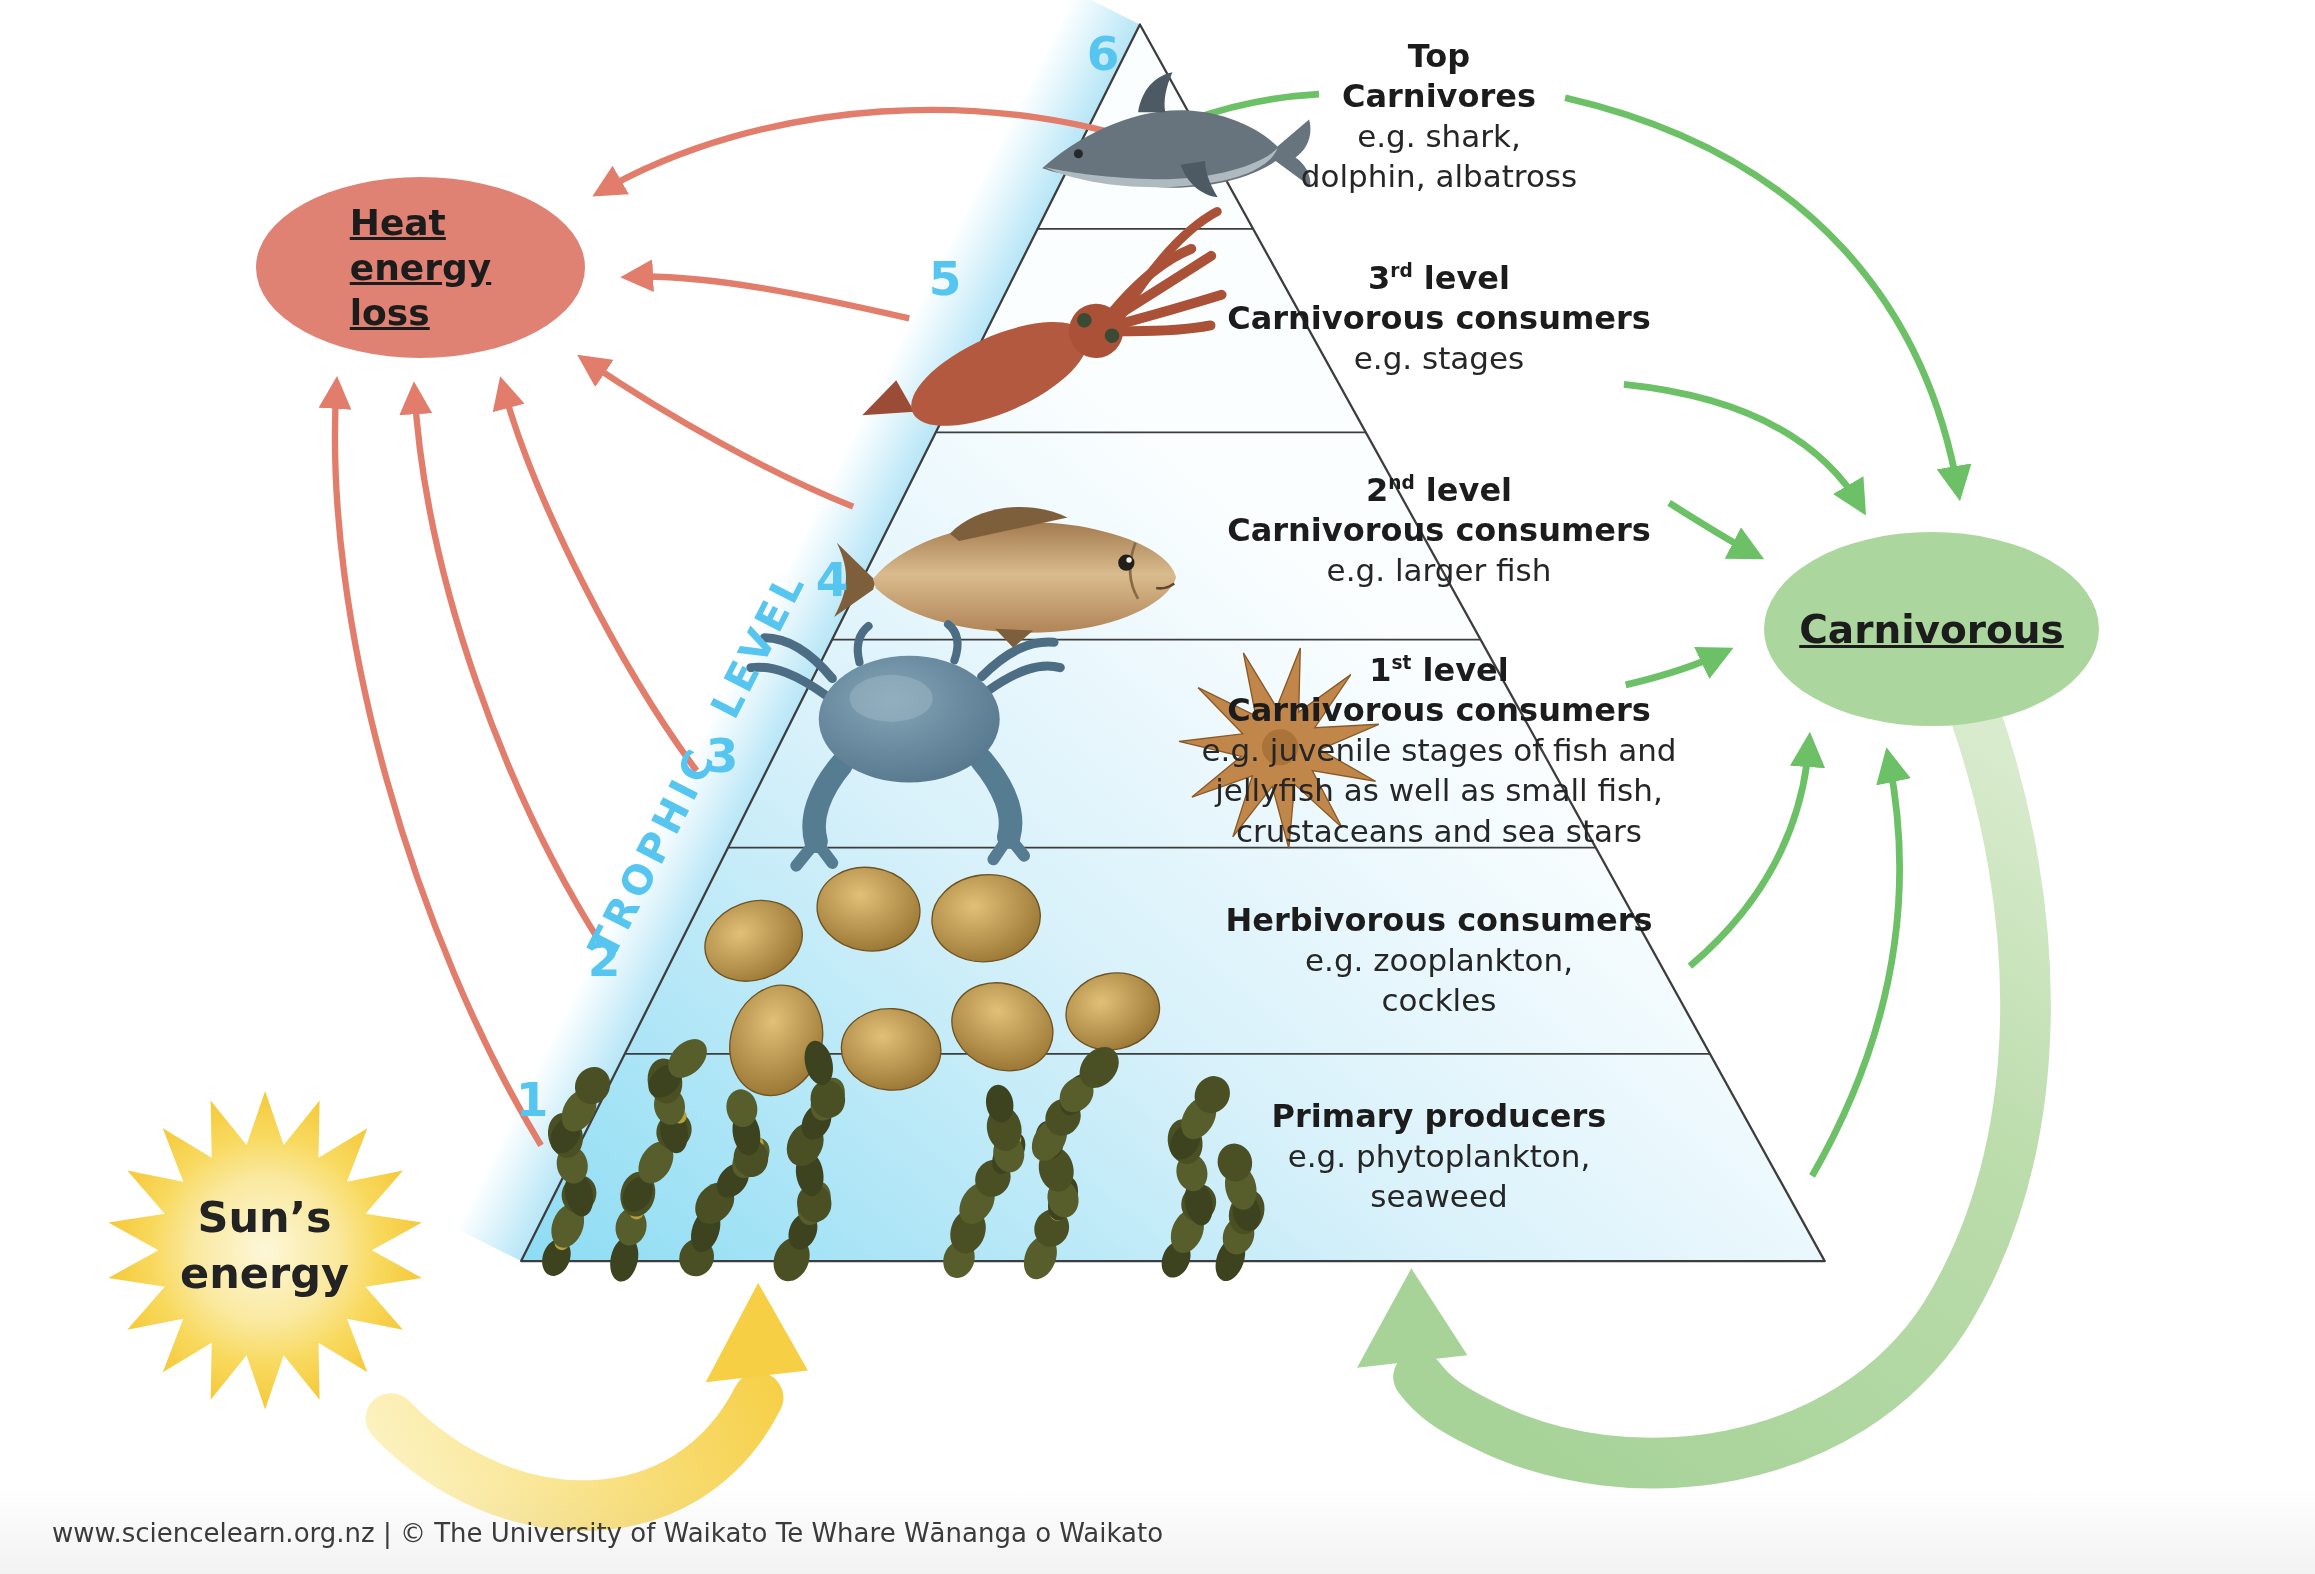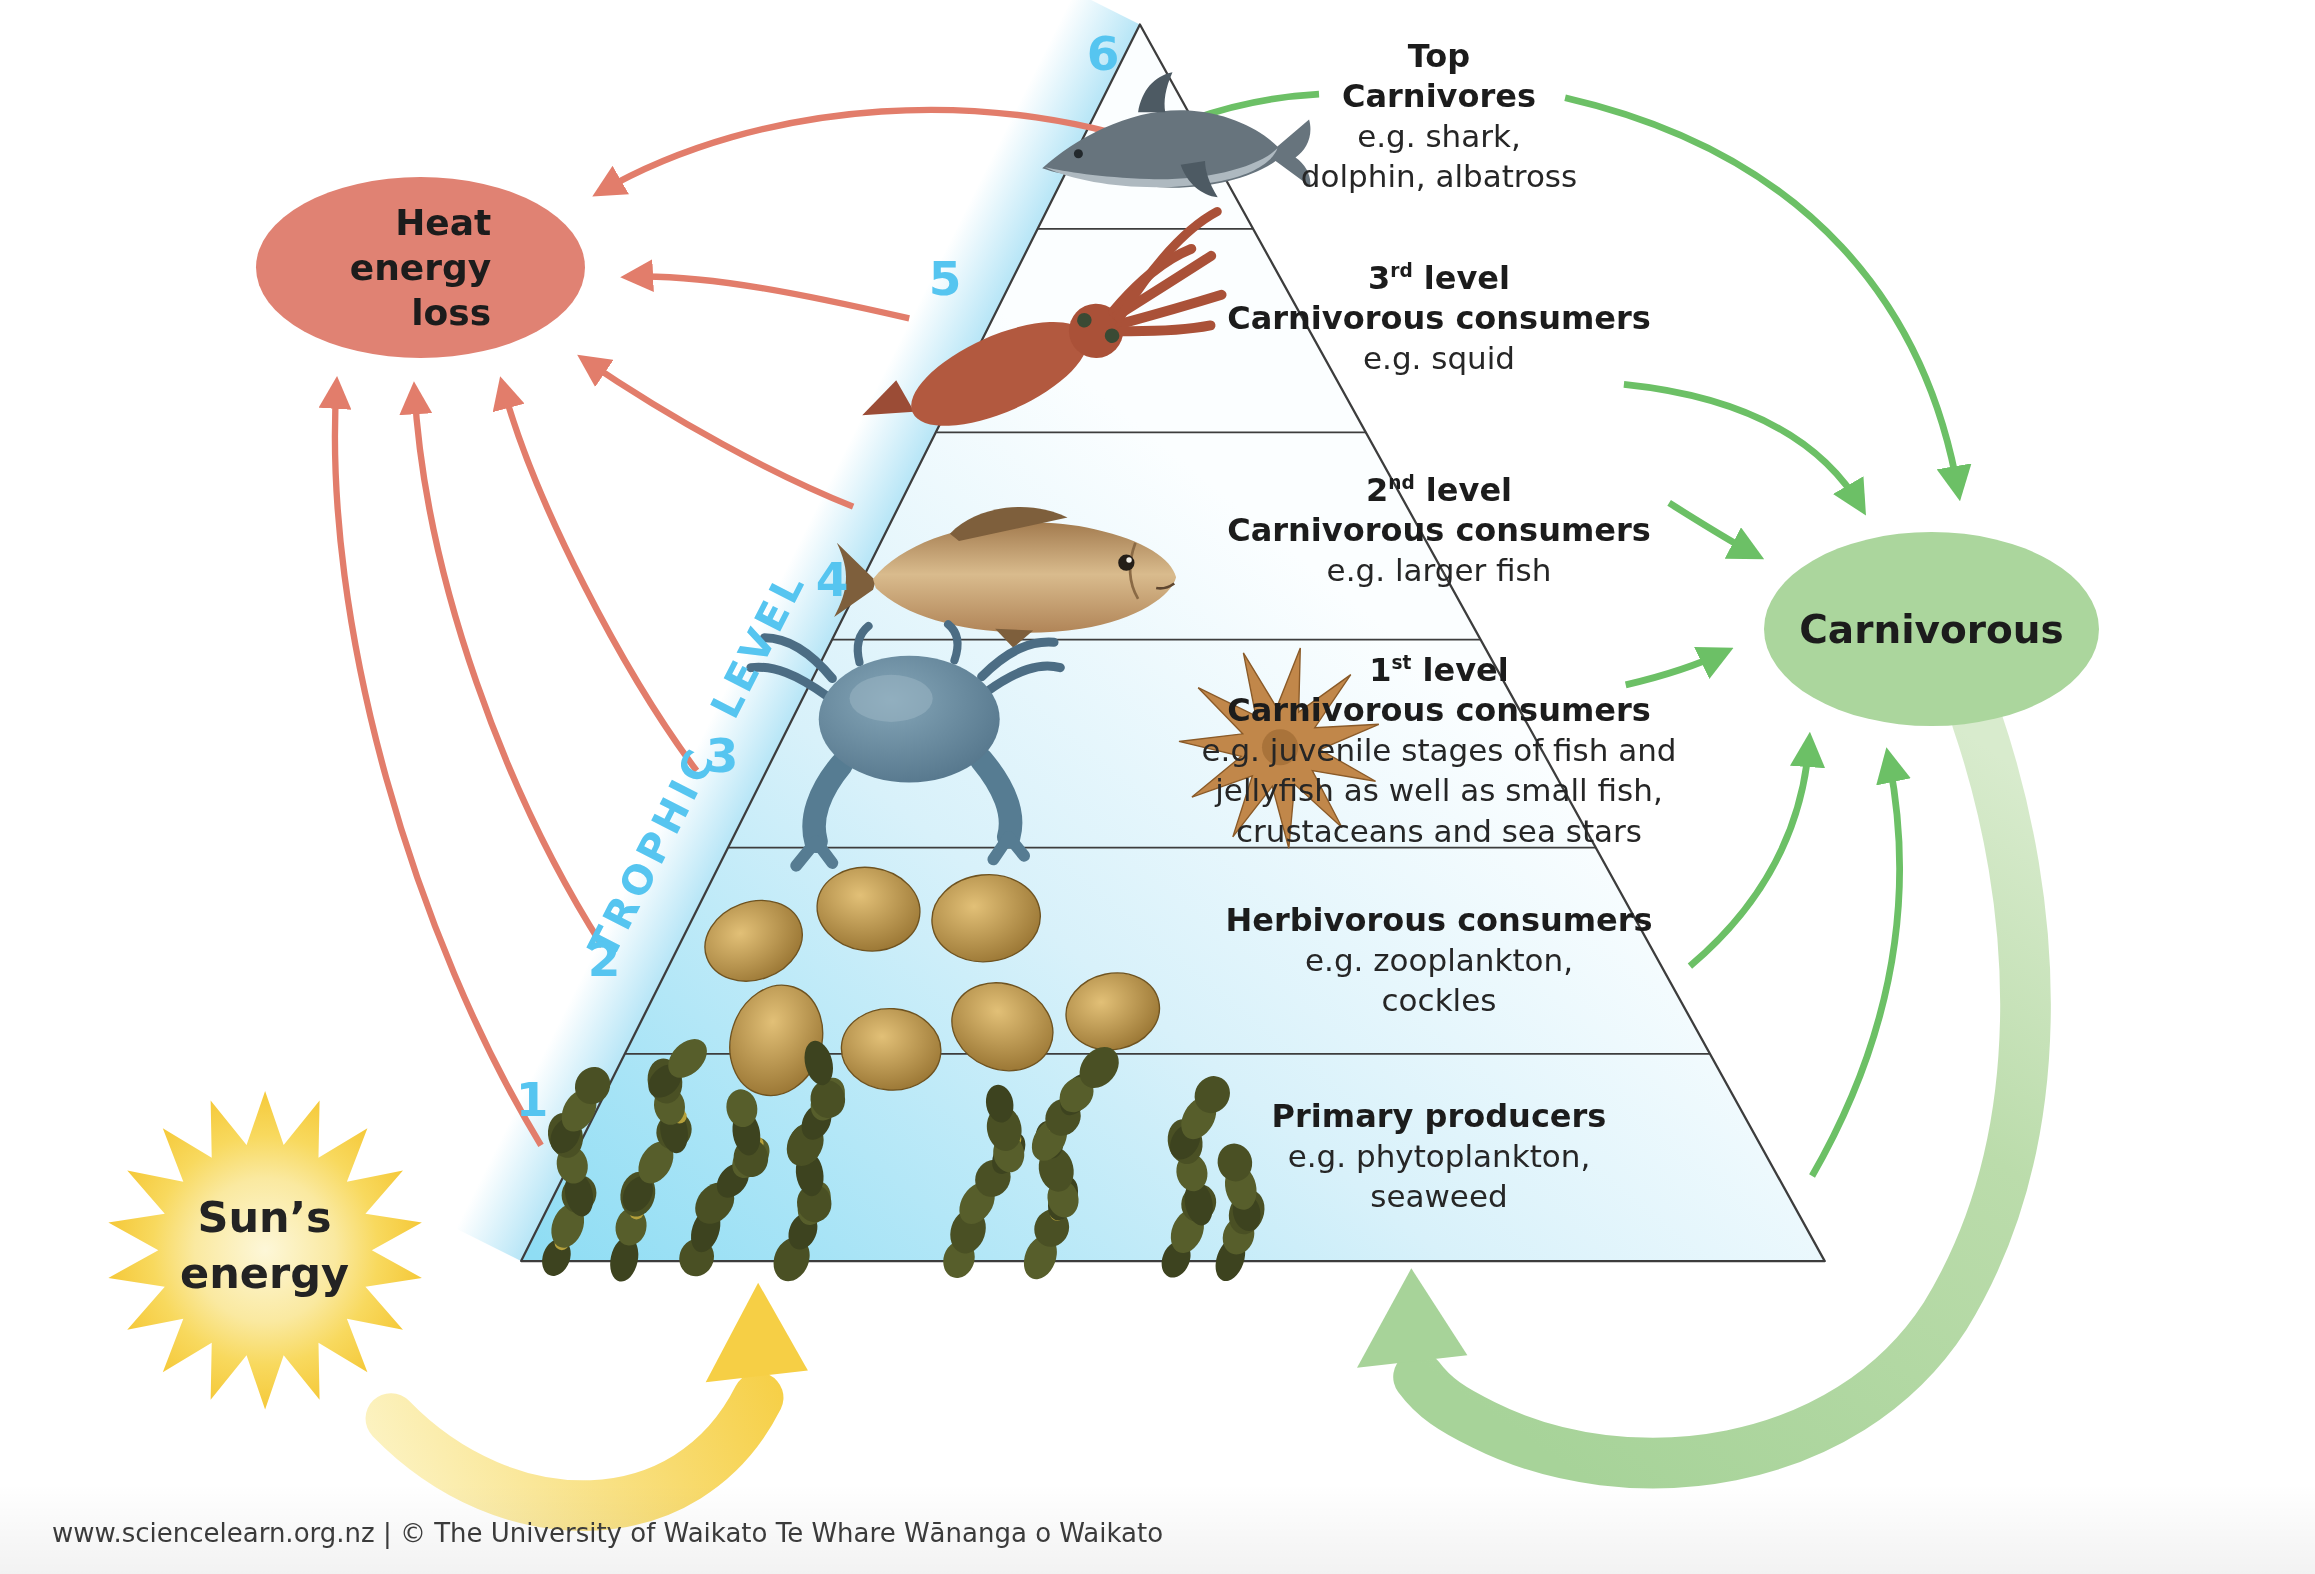--- a/index.html
+++ b/index.html
@@ -3,22 +3,22 @@
 <meta charset="utf-8">
 <style>
   html,body{margin:0;padding:0;background:#ffffff;}
   .canvas{
     position:relative;width:2316px;height:1575px;overflow:hidden;background:#ffffff;
     font-family:"DejaVu Sans","Liberation Sans",sans-serif;
   }
   .art{position:absolute;left:0;top:0;}
   .overlay{position:absolute;}
   
-  .bubble{display:flex;align-items:center;justify-content:center;text-align:right;
-          border-radius:50%;white-space:pre-line;font-weight:bold;color:#1c1c1c;}
+  .bubble{display:flex;align-items:center;justify-content:center;text-align:left;
+          border-radius:50%;white-space:pre-line;font-weight:bold;color:#1c1c1c;text-decoration:underline;}
   .heat{left:256px;top:177px;width:329px;height:181px;background:var(--heat);font-size:36px;line-height:1.25;}
   .decomposers{left:1764px;top:532px;width:335px;height:194px;background:var(--decomposers);font-size:39px;}
   .sun-label{left:120px;top:1190px;width:289px;text-align:center;white-space:pre-line;
              font-size:43px;font-weight:bold;color:#232323;line-height:1.3;}
   
   .axis{left:697px;top:764px;transform:translate(-50%,-50%) rotate(-63deg);transform-origin:center;
         color:var(--trophic_blue);font-size:40px;font-weight:bold;letter-spacing:4.5px;word-spacing:20px;white-space:nowrap;}
   
   .num{position:absolute;transform:translate(-50%,-50%);color:var(--trophic_blue);
        font-size:47px;font-weight:bold;}
@@ -320,21 +320,21 @@
   <div class="overlay lvl lv6">
     <div class="t1"><span></span><sup></sup><span>Top</span></div>
     <div class="t2">Carnivores</div>
     <div class="ex">e.g. shark,
 dolphin, albatross</div>
   </div>
 
   <div class="overlay lvl lv5">
     <div class="t1"><span>3</span><sup>rd</sup><span> level</span></div>
     <div class="t2">Carnivorous consumers</div>
-    <div class="ex">e.g. squid</div>
+    <div class="ex">e.g. stages</div>
   </div>
 
   <div class="overlay lvl lv4">
     <div class="t1"><span>2</span><sup>nd</sup><span> level</span></div>
     <div class="t2">Carnivorous consumers</div>
     <div class="ex">e.g. larger fish</div>
   </div>
 
   <div class="overlay lvl lv3">
     <div class="t1"><span>1</span><sup>st</sup><span> level</span></div>

